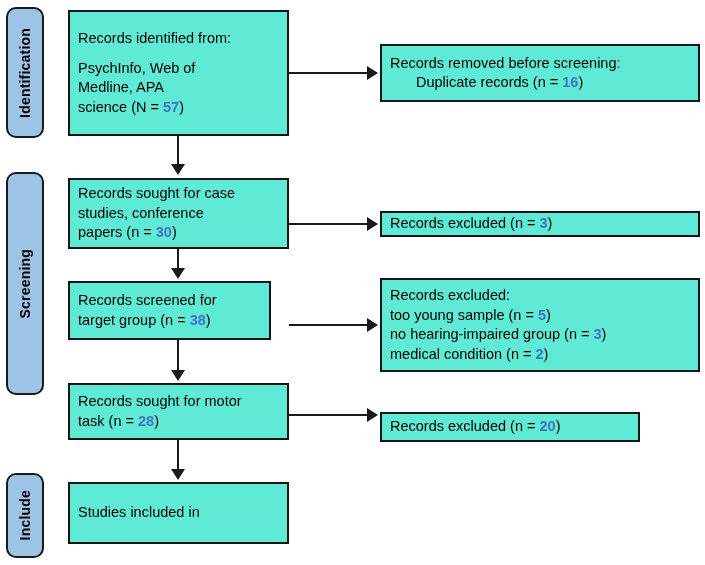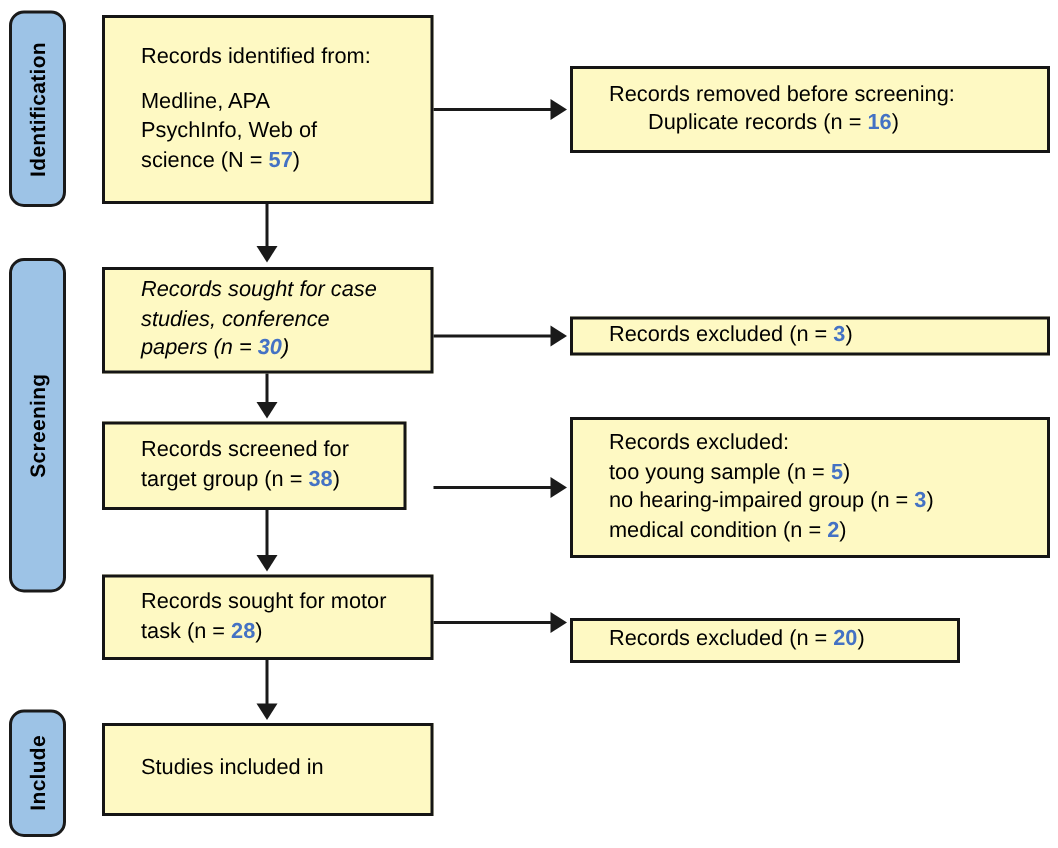--- a/index.html
+++ b/index.html
@@ -35,27 +35,27 @@
     font-weight: bold;
     font-size: 14px;
     color: #000000;
     letter-spacing: 0.2px;
     white-space: nowrap;
   }
 
   
   .box {
     position: absolute;
-    background: #fef9c3;
+    background: #5eead4;
     border: 2.5px solid #151515;
     box-sizing: border-box;
     display: flex;
     flex-direction: column;
     justify-content: center;
-    padding: 4px 24px;
+    padding: 4px 8px;
   }
   .box-line {
     font-size: 14.5px;
     line-height: 19.5px;
     color: #000000;
     white-space: pre-wrap;
   }
   .box-line.spacer {
     height: 10px;
   }
@@ -110,26 +110,26 @@
     <span class="stage-label">Screening</span>
   </div>
 
   <div class="stage" style="left:6px; top:473px; width:38px; height:85px;">
     <span class="stage-label">Include</span>
   </div>
 
   <div class="box" style="left:68px; top:10px; width:221px; height:126px;">
     <div class="box-line">Records identified from:</div>
     <div class="box-line spacer"></div>
+    <div class="box-line">PsychInfo, Web of</div>
     <div class="box-line">Medline, APA</div>
-    <div class="box-line">PsychInfo, Web of</div>
     <div class="box-line"><span>science (N = </span><span class="num">57</span><span>)</span></div>
   </div>
 
-  <div class="box" style="left:68px; top:178px; width:221px; height:71px;font-style:italic;">
+  <div class="box" style="left:68px; top:178px; width:221px; height:71px;">
     <div class="box-line">Records sought for case</div>
     <div class="box-line">studies, conference</div>
     <div class="box-line"><span>papers (n = </span><span class="num">30</span><span>)</span></div>
   </div>
 
   <div class="box" style="left:68px; top:281px; width:203px; height:59px;">
     <div class="box-line">Records screened for</div>
     <div class="box-line"><span>target group (n = </span><span class="num">38</span><span>)</span></div>
   </div>
 

